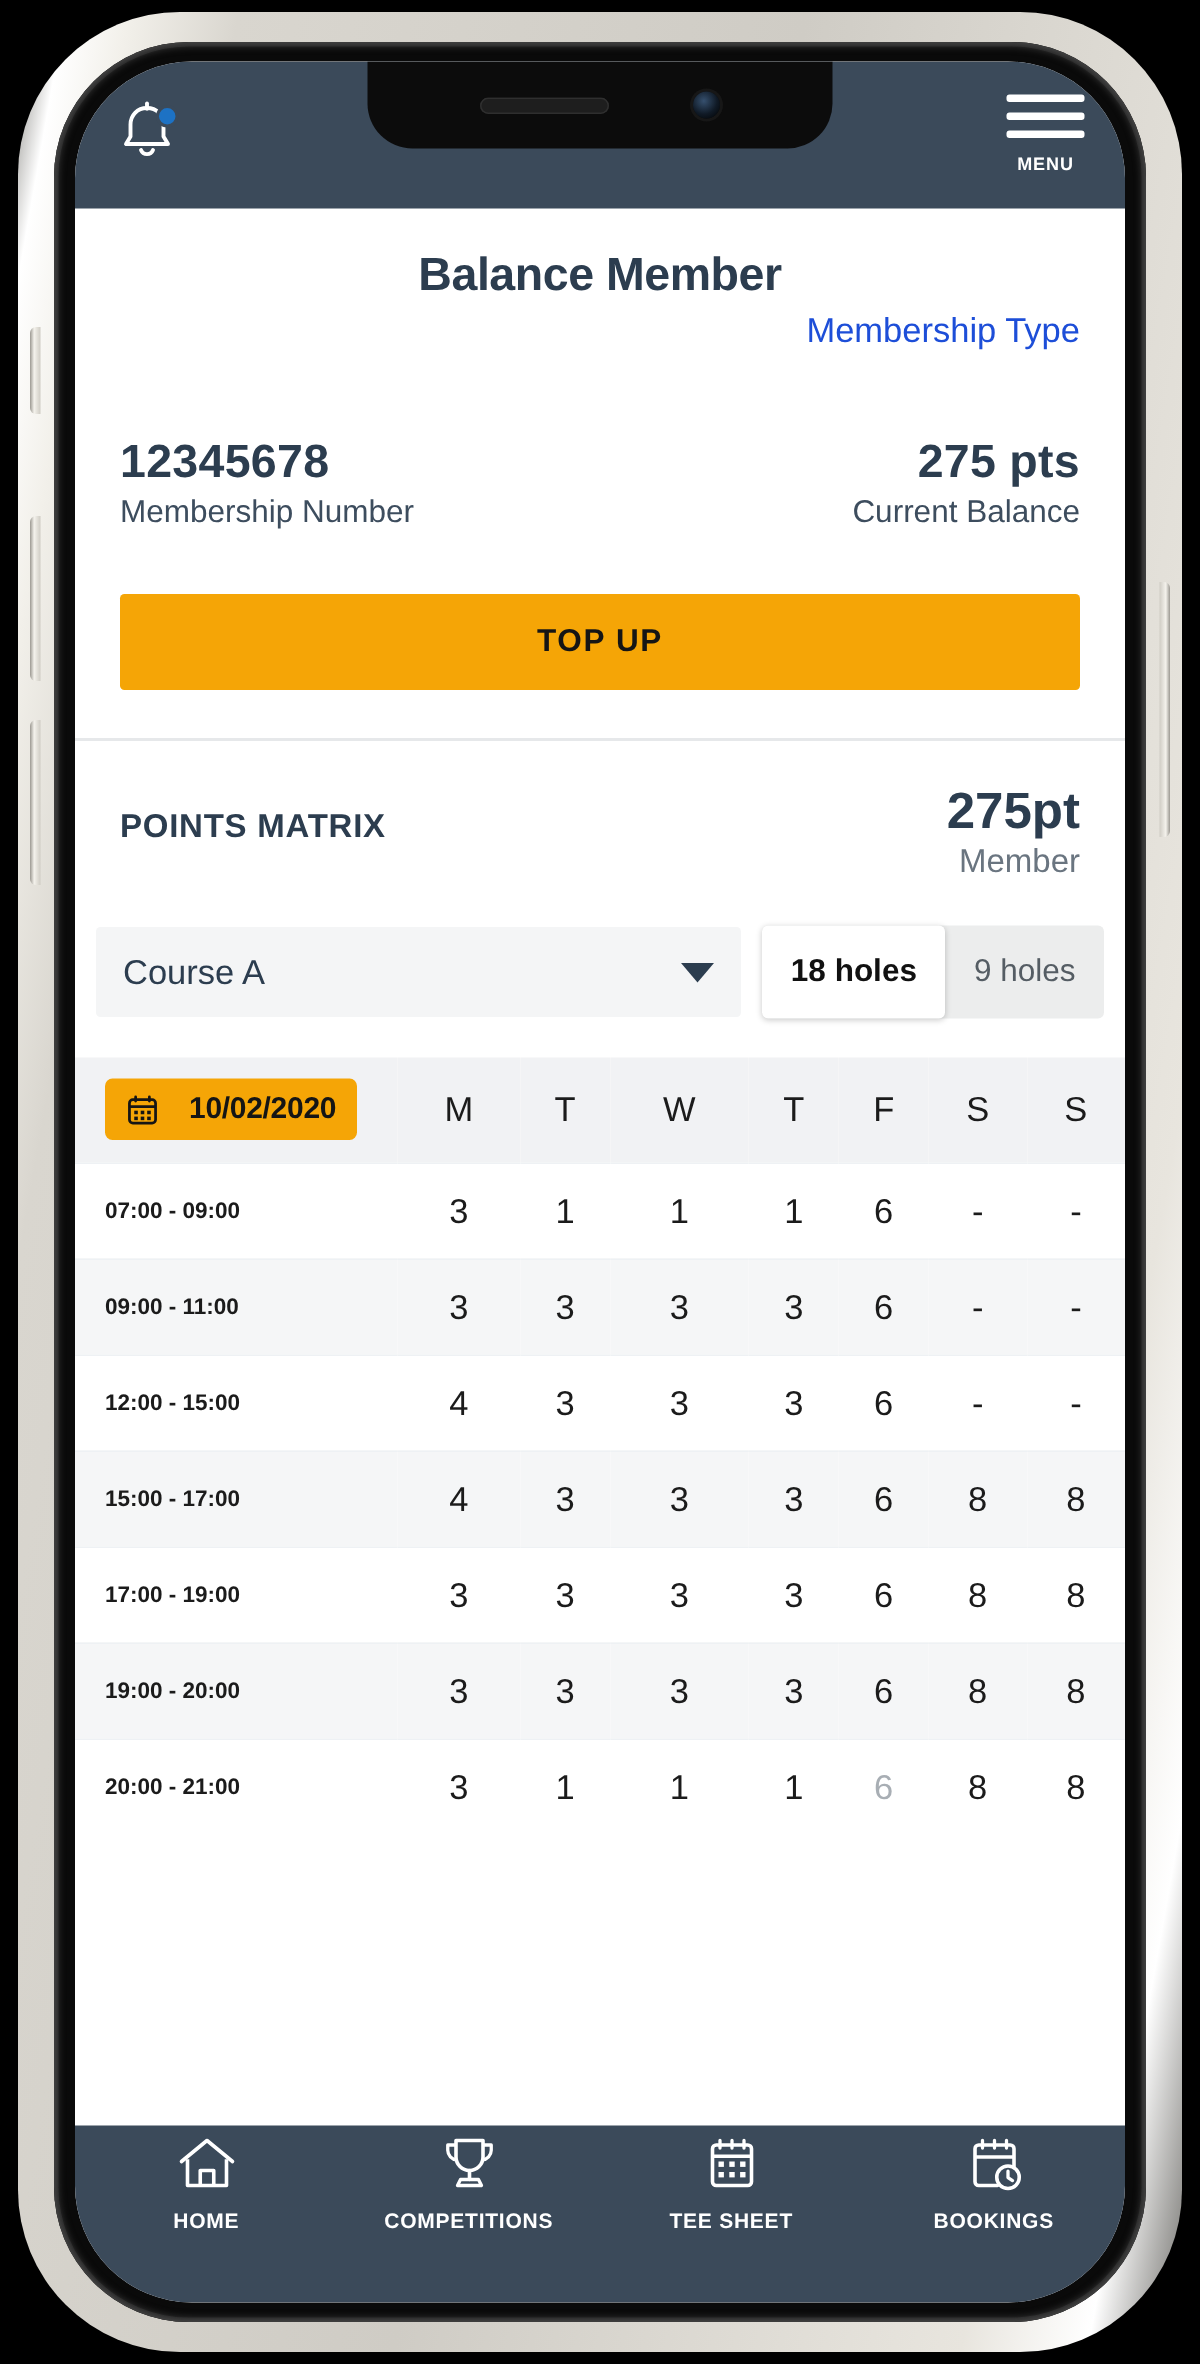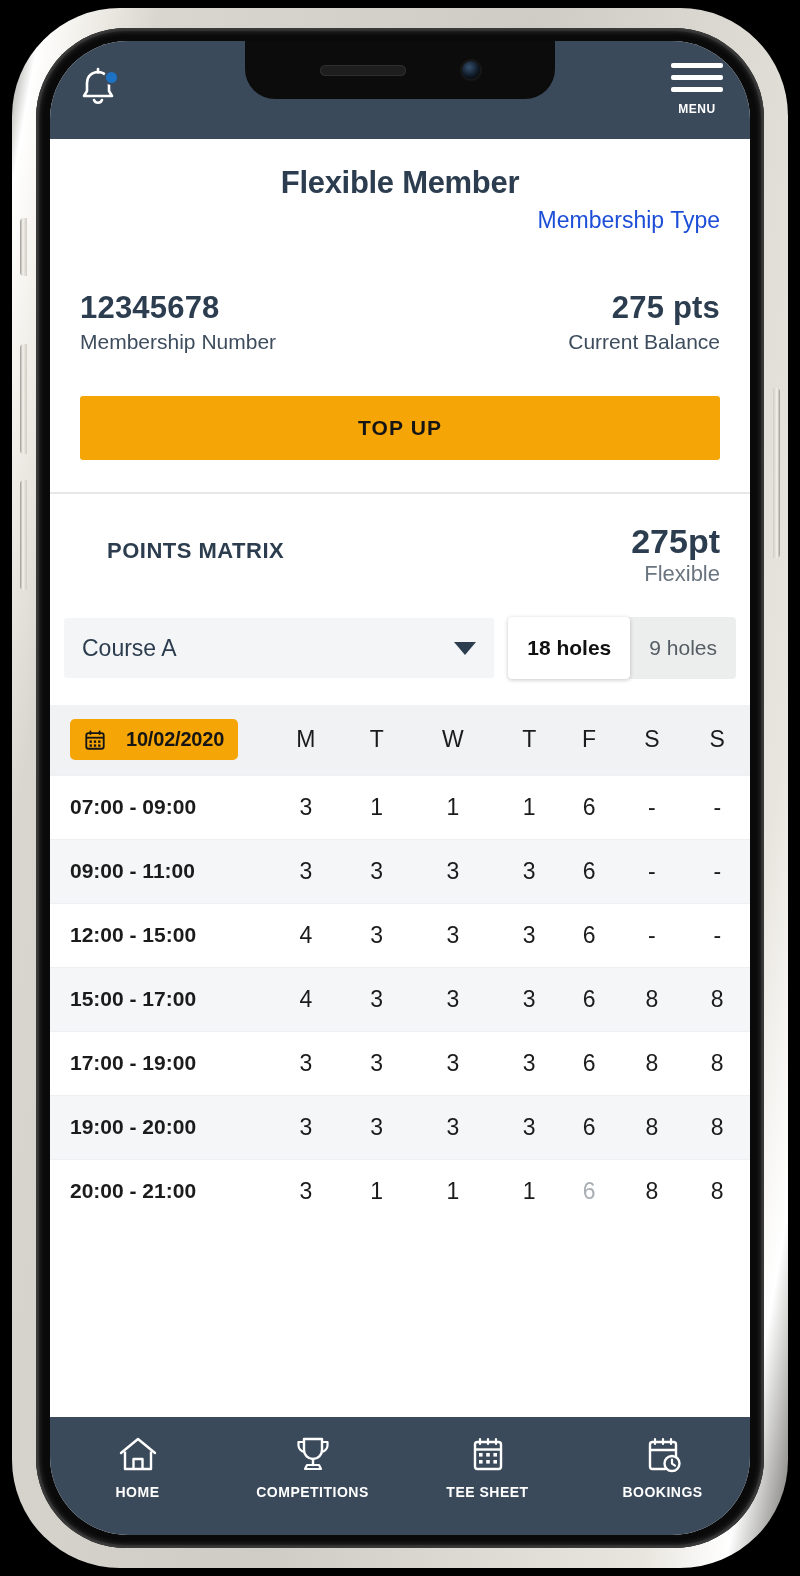--- a/index.html
+++ b/index.html
@@ -169,21 +169,21 @@
   .divider { height: 2px; background: #e6e8ea; }
 
   
   .matrix-head {
     background: #fff;
     display: flex; justify-content: space-between; align-items: flex-start;
     padding: 30px 30px 0;
   }
   .matrix-title {
     color: #2c3d4f; font-size: 22px; font-weight: bold;
-    letter-spacing: .5px; font-stretch: condensed; padding-top: 14px; margin-left: 27px;
+    letter-spacing: .5px; font-stretch: condensed; padding-top: 14px;
   }
   .matrix-balance { text-align: right; }
   .balance-value {
     color: #2c3d4f; font-size: 34px; font-weight: bold;
     font-stretch: condensed; line-height: 1;
   }
   .balance-label { color: #6a7580; font-size: 22px; margin-top: 3px; }
 
   .controls {
     background: #fff;
@@ -236,32 +236,32 @@
   .date-chip .cal-ico { width: 22px; height: 22px; display: block; }
   .date-text { font-size: 20px; font-weight: bold; color: #151515; letter-spacing: -.2px; }
 
   .day-h { font-size: 23px; color: #1b1b1b; font-weight: 400; text-align: center; }
 
   .matrix-table tbody tr { border-top: 1px solid #eef1f4; }
   .matrix-table tbody tr:nth-child(even) { background: #f5f6f7; }
   .matrix-table tbody td { height: 64px; }
   .time-cell {
     padding-left: 20px !important; text-align: left;
-    font-size: 21px; color: #1b1b1b; font-weight: bold;
+    font-size: 15px; color: #1b1b1b; font-weight: bold;
     font-stretch: condensed; white-space: nowrap;
   }
   .val-cell { text-align: center; font-size: 23px; color: #1b1b1b; }
   .val-cell.muted { color: #a8aeb4; }
 
   
   .bottom-nav {
     position: absolute; left: 0; right: 0; bottom: 0;
     height: 118px; background: #3b4a5a;
     display: flex; align-items: flex-start; justify-content: space-around;
-    padding-top: 18px;
+    padding-top: 6px;
     z-index: 15;
   }
   .nav-item {
     display: flex; flex-direction: column; align-items: center; gap: 9px;
     cursor: pointer; width: 25%;
   }
   .nav-item svg { display: block; }
   .nav-label { color: #fff; font-size: 14px; font-weight: bold; letter-spacing: .5px; }
 
   .content-area { position: relative; height: calc(100% - 98px); overflow: hidden; }
@@ -301,21 +301,21 @@
             <span class="bar"></span>
             <span class="bar"></span>
             <span class="bar"></span>
             <span class="menu-label">MENU</span>
           </div>
         </div>
 
         <div class="content-area">
 
           <div class="member-card">
-            <div class="member-type">Flexible Member</div>
+            <div class="member-type">Balance Member</div>
             <div class="member-type-label">Membership Type</div>
 
             <div class="member-row">
               <div class="member-col">
                 <div class="member-big">12345678</div>
                 <div class="member-sub">Membership Number</div>
               </div>
               <div class="member-col right">
                 <div class="member-big">275 pts</div>
                 <div class="member-sub">Current Balance</div>
@@ -324,21 +324,21 @@
 
             <button class="topup-btn">TOP UP</button>
           </div>
           <div class="card-gap"></div>
           <div class="divider"></div>
 
           <div class="matrix-head">
             <div class="matrix-title">POINTS MATRIX</div>
             <div class="matrix-balance">
               <div class="balance-value">275pt</div>
-              <div class="balance-label">Flexible</div>
+              <div class="balance-label">Member</div>
             </div>
           </div>
 
           <div class="controls">
             <div class="course-select">
               <span class="course-name">Course A</span>
               <span class="caret"></span>
             </div>
             <div class="holes-toggle">
               <div class="hole-opt active">18 holes</div>

